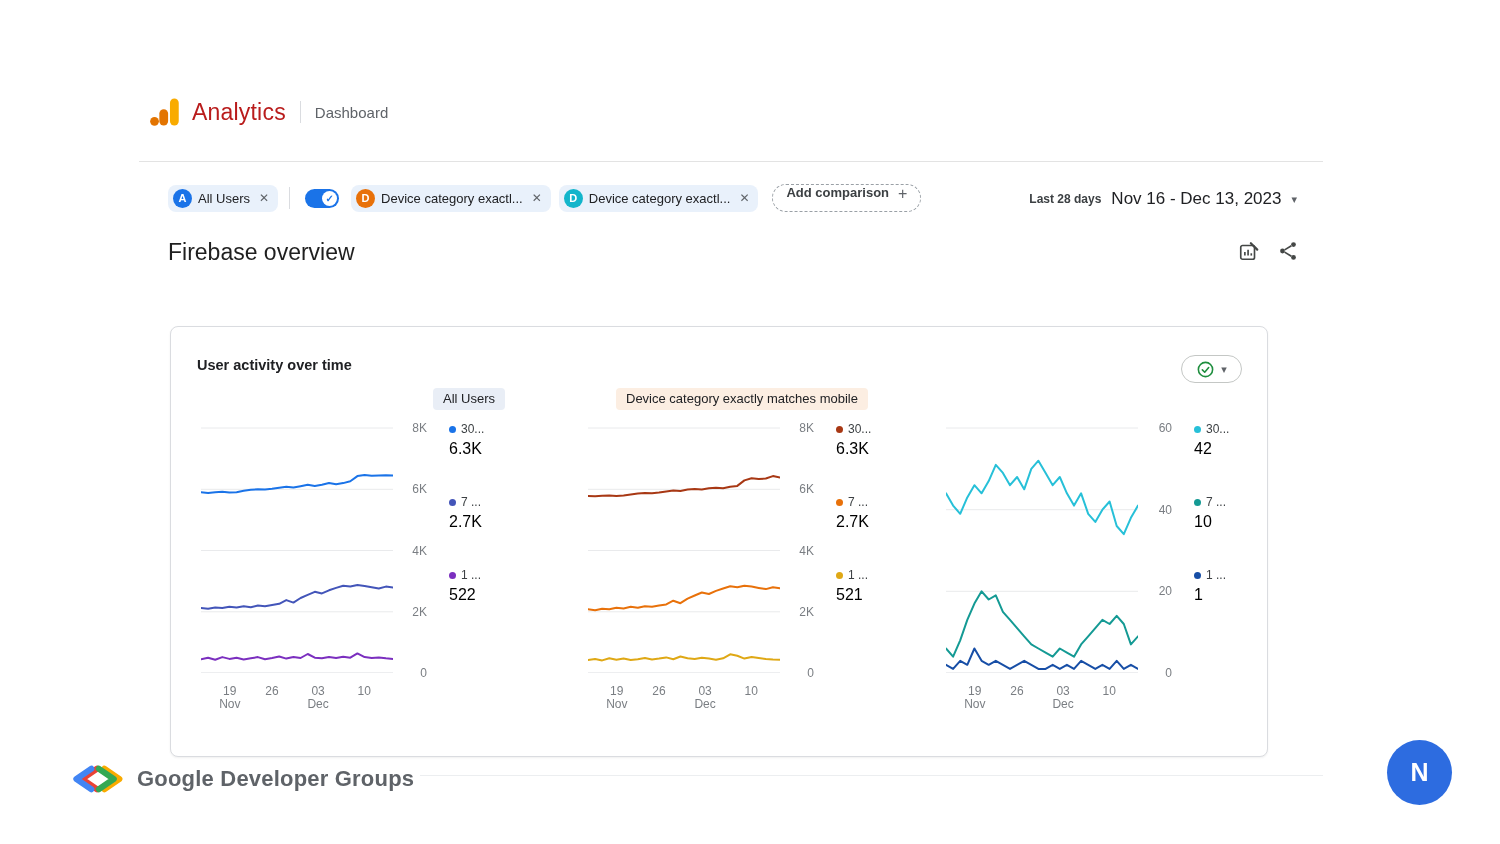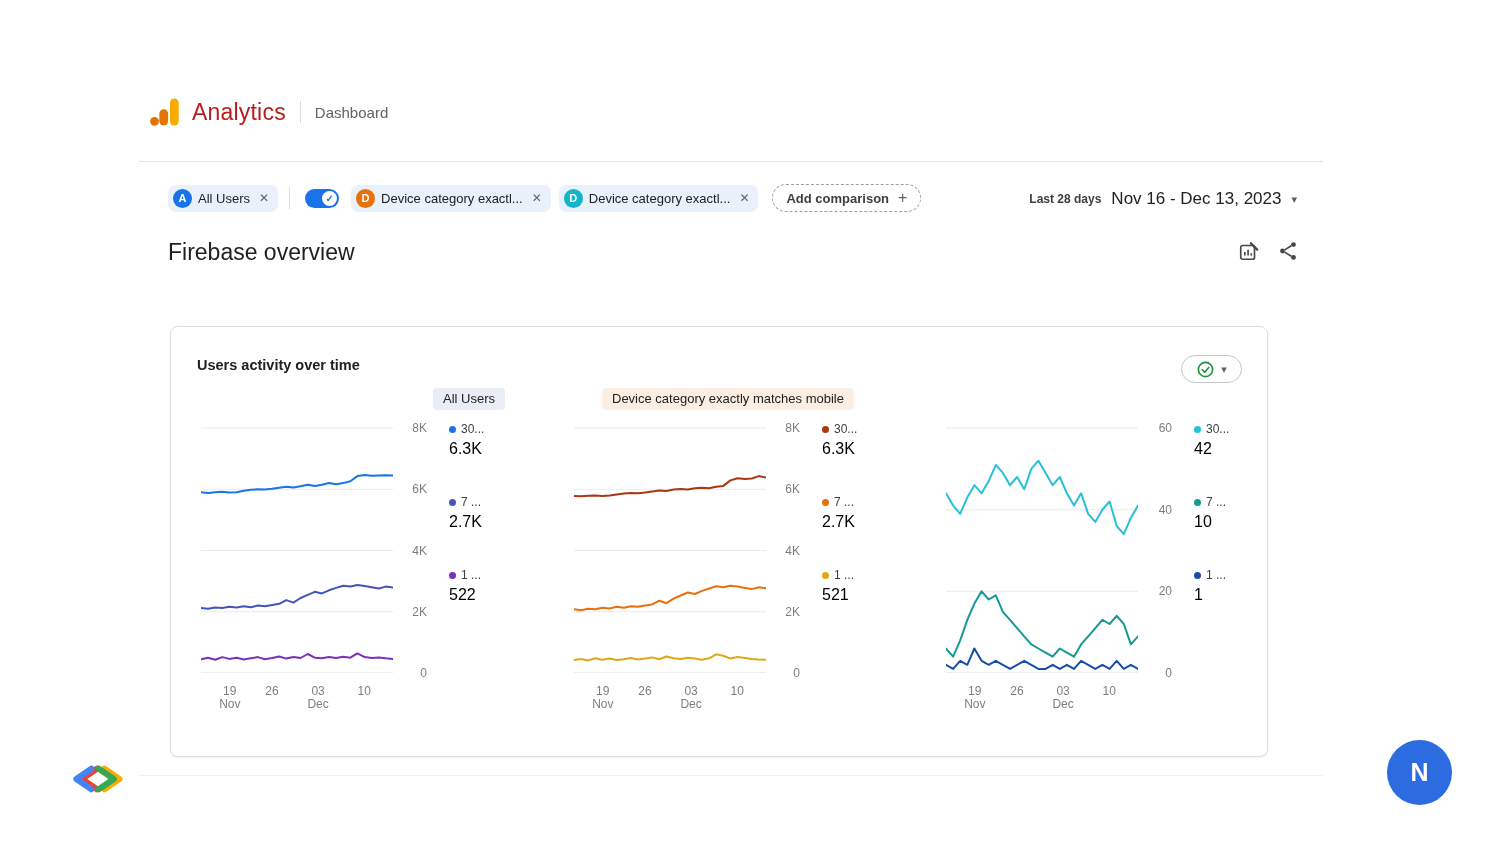--- a/index.html
+++ b/index.html
@@ -22,21 +22,21 @@
           height:27px; padding:0 9px 0 5px; cursor:pointer; }
   .chip-avatar { width:19px; height:19px; border-radius:50%; color:#fff; font-size:11px; font-weight:700;
                  display:flex; align-items:center; justify-content:center; }
   .chip-label { font-size:13px; color:#202124; white-space:nowrap; }
   .chip-close { font-size:12px; color:#5F6368; margin-left:3px; }
   .vsep { width:1px; height:22px; background:#DADCE0; margin:0 3px; }
   .switch { width:34px; height:19px; border-radius:10px; background:#1A73E8; position:relative; margin:0 4px; cursor:pointer; }
   .switch-thumb { position:absolute; right:2px; top:2px; width:15px; height:15px; border-radius:50%;
                   background:#fff; color:#1A73E8; font-size:10px; font-weight:700;
                   display:flex; align-items:center; justify-content:center; }
-  .add-comparison { display:flex; align-items:center; gap:9px; border:1px dashed #9AA0A6; background:#fff;
+  .add-comparison { display:flex; align-items:flex-start; gap:9px; border:1px dashed #9AA0A6; background:#fff;
                     border-radius:15px; height:28px; padding:0 13px; font-size:13px; font-weight:bold;
                     color:#3C4043; font-family:inherit; cursor:pointer; margin-left:6px; }
   .plus { font-size:16px; font-weight:normal; color:#5F6368; }
 
   .date-range { position:absolute; top:189px; right:203px; display:flex; align-items:center; gap:10px; cursor:pointer; }
   .dr-label { font-size:12px; font-weight:bold; color:#3C4043; }
   .dr-value { font-size:17px; color:#202124; }
   .caret { color:#5F6368; font-size:11px; }
 
   
@@ -47,21 +47,21 @@
   
   .card { position:absolute; left:170px; top:326px; width:1098px; height:431px; background:#fff;
           border:1px solid #DADCE0; border-radius:8px; box-shadow:0 1px 2px rgba(60,64,67,.08); }
   .card-title { position:absolute; left:26px; top:30px; font-size:14.5px; font-weight:bold; color:#202124; }
   .status-pill { position:absolute; left:1010px; top:28px; width:61px; height:28px; border:1px solid #C4C7C5;
                  border-radius:14px; background:#fff; display:flex; align-items:center; justify-content:center;
                  gap:6px; cursor:pointer; }
 
   
   .panel { position:absolute; top:61px; width:310px; height:335px; }
-  .panel-0 { left:30px; } .panel-1 { left:403px; } .panel-2 { left:775px; }
+  .panel-0 { left:30px; } .panel-1 { left:417px; } .panel-2 { left:775px; }
   .panel-chip { position:absolute; top:0; height:22px; line-height:22px; padding:0 10px; border-radius:4px;
                 font-size:13px; color:#202124; white-space:nowrap; }
   svg.plot { position:absolute; left:0; top:31px; }
   .ylabels { position:absolute; left:192px; top:0; width:34px; height:295px; }
   .ytick { position:absolute; right:0; transform:translateY(-50%); font-size:12px; color:#7A7E83; }
   .legend { position:absolute; left:248px; top:34px; width:62px; height:230px; }
   .legend-entry { position:absolute; left:0; }
   .legend-label { display:flex; align-items:center; gap:5px; font-size:12px; color:#3C4043; white-space:nowrap; }
   .dot { width:7px; height:7px; border-radius:50%; flex:none; }
   .lvalue { font-size:16px; color:#000000; margin-top:4px; }
@@ -145,21 +145,21 @@
         <circle cx="18" cy="5" r="2.6" fill="#444746"></circle>
         <circle cx="6" cy="12" r="2.6" fill="#444746"></circle>
         <circle cx="18" cy="19" r="2.6" fill="#444746"></circle>
         <line x1="8.3" y1="10.8" x2="15.7" y2="6.2" stroke="#444746" stroke-width="1.8"></line>
         <line x1="8.3" y1="13.2" x2="15.7" y2="17.8" stroke="#444746" stroke-width="1.8"></line>
       </svg>
     </span>
   </div>
 
   <div class="card">
-    <div class="card-title">Users activity over time</div>
+    <div class="card-title">User activity over time</div>
     <div class="status-pill">
       <svg width="19" height="19" viewBox="0 0 24 24" fill="none">
         <circle cx="12" cy="12" r="9" stroke="#1E8E3E" stroke-width="2"></circle>
         <polyline points="8,12.5 11,15.5 16,9.5" stroke="#1E8E3E" stroke-width="2" stroke-linecap="round" stroke-linejoin="round"></polyline>
       </svg>
       <span class="caret">▾</span>
     </div>
 
     <div class="panel panel-0">
       <div class="panel-chip" style="background: rgb(233, 238, 246); left: 232px;">All Users</div>
@@ -341,19 +341,20 @@
 
   <div class="bottom-divider"></div>
 
   <div class="gdg">
     <svg width="58" height="34" viewBox="0 0 62 32" fill="none" stroke-width="6.5" stroke-linecap="round" stroke-linejoin="round">
       <polyline points="32,5 16,16 32,27" stroke="#EA4335"></polyline>
       <polyline points="26,5 10,16 26,27" stroke="#4285F4"></polyline>
       <polyline points="40,5 56,16 40,27" stroke="#F9AB00"></polyline>
       <polyline points="34,5 50,16 34,27" stroke="#34A853"></polyline>
     </svg>
+    <span class="gdg-text">Google Developer Groups</span>
   </div>
 
   <div class="avatar">
     <span>N</span>
   </div>
 
 </div>
 
 </body></html>

